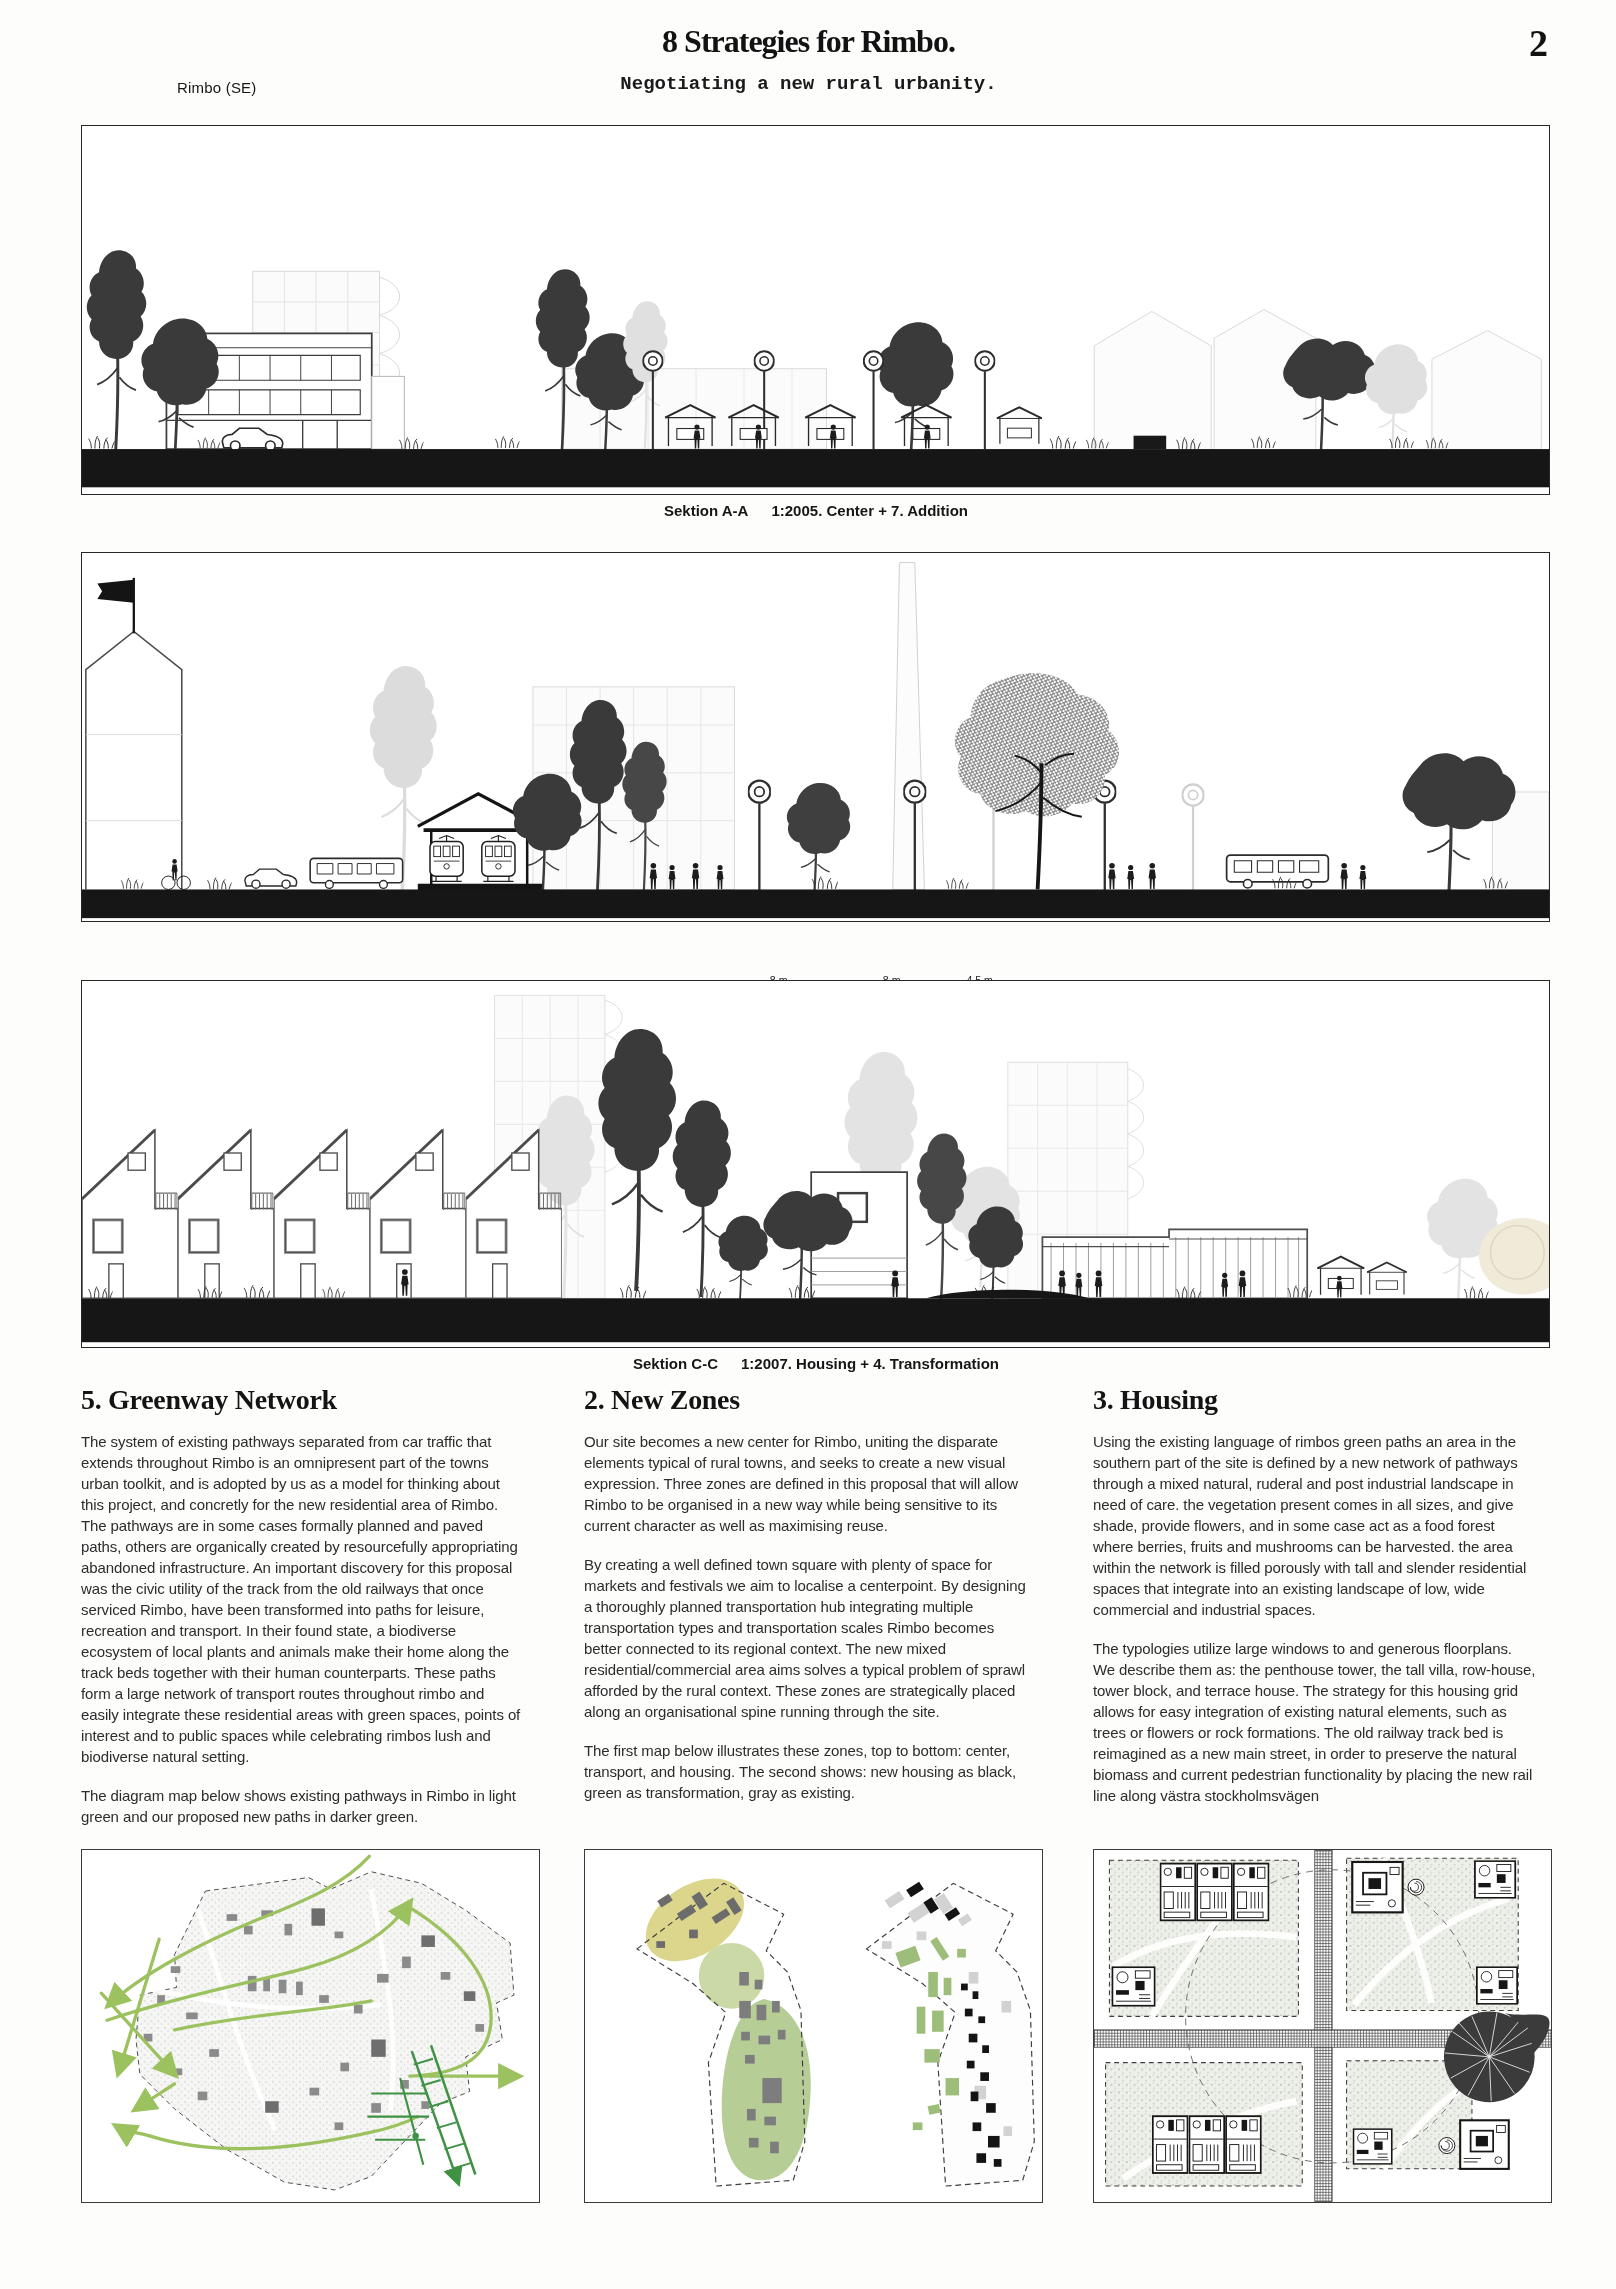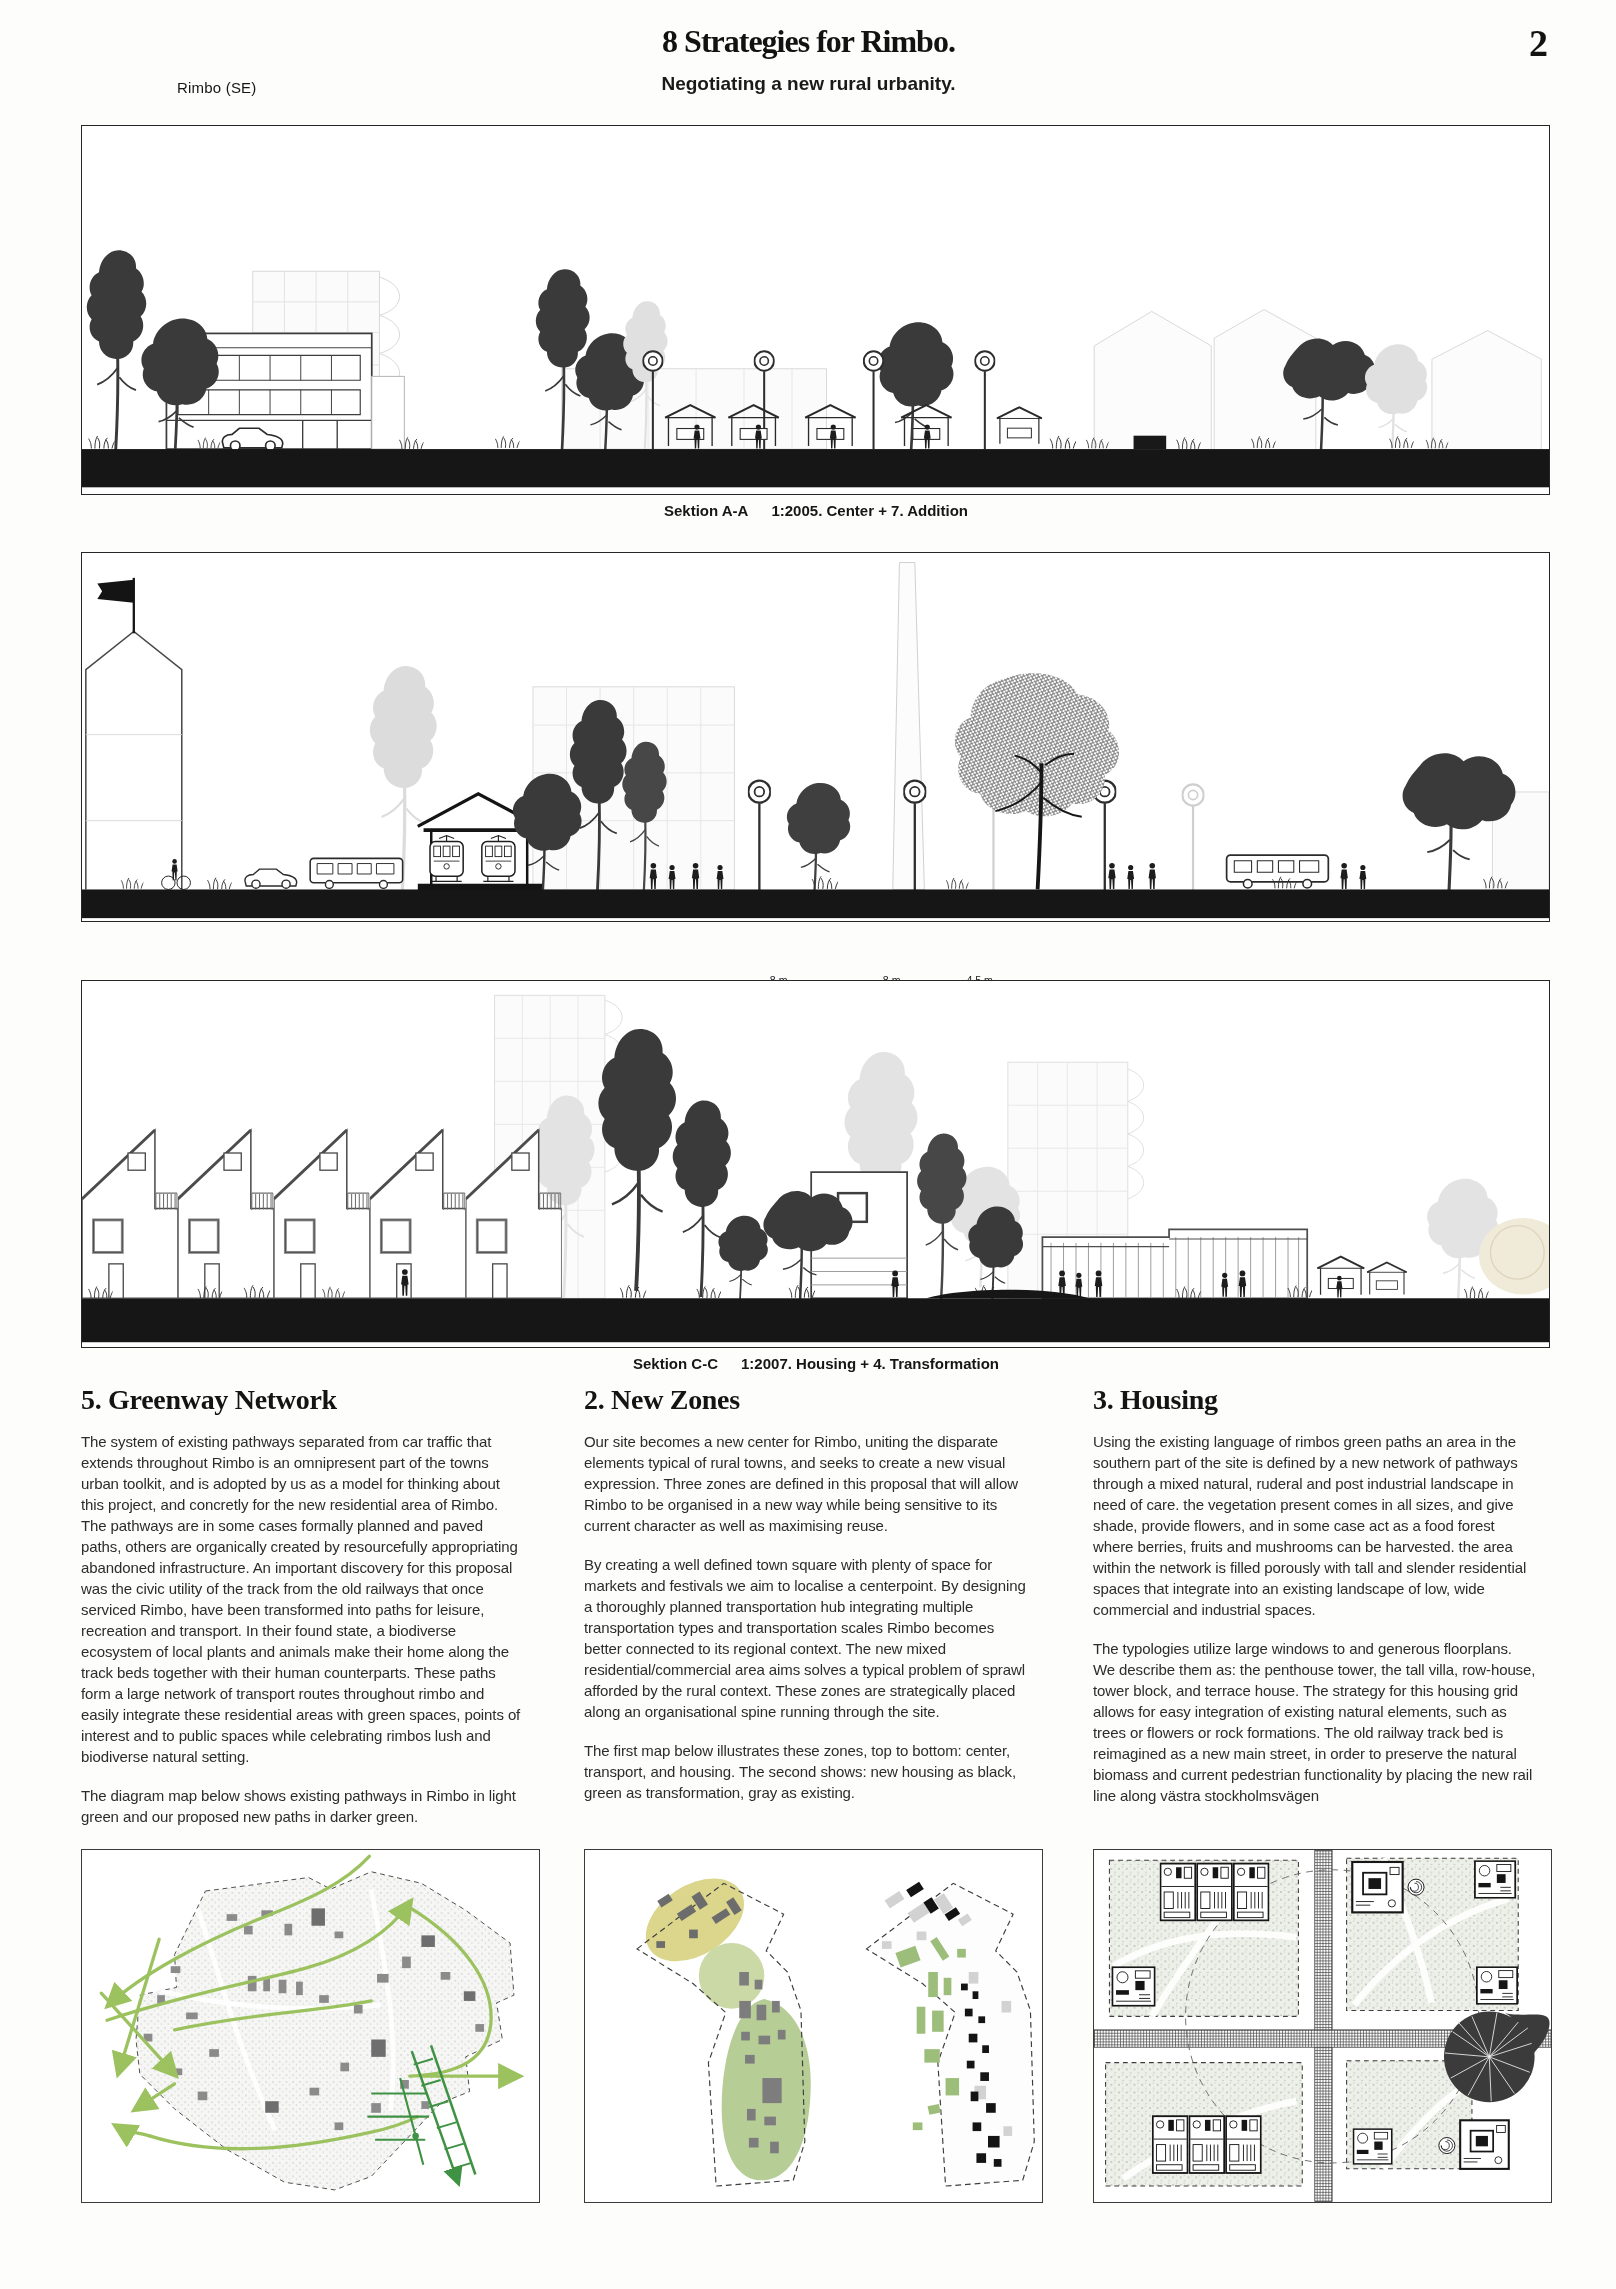--- a/index.html
+++ b/index.html
@@ -3,21 +3,21 @@
 <meta charset="utf-8">
 <style>
   html,body{margin:0;padding:0;background:#9a9a9a;}
   .page{position:relative;width:1617px;height:2289px;background:#fdfdfc;margin:0 auto;overflow:hidden;
         font-family:"Liberation Sans","DejaVu Sans",sans-serif;color:#222;}
   
   .loc{position:absolute;left:177px;top:79px;font-size:15px;color:#161616;letter-spacing:0.2px;}
   .title-block{position:absolute;left:0;top:13.4px;width:100%;text-align:center;}
   .title-block h1{margin:10px;font-family:"Liberation Serif","DejaVu Serif",serif;font-weight:700;
         font-size:32px;letter-spacing:-1px;color:#121212;}
-  .subtitle{margin-top:13px;font-size:19px;font-weight:700;color:#1a1a1a;}
+  .subtitle{margin-top:13px;font-size:19px;font-weight:700;color:#1a1a1a;font-family:Liberation Mono, monospace;}
   .pageno{position:absolute;right:69px;top:21px;font-family:"Liberation Serif","DejaVu Serif",serif;
         font-weight:700;font-size:38px;color:#121212;}
   
   .panel{position:absolute;left:81px;width:1469px;background:#fff;border:1.5px solid #262626;box-sizing:border-box;}
   .panel svg{display:block;width:100%;height:100%;}
   .caption{position:absolute;left:81px;width:1470px;display:flex;justify-content:center;
         font-size:15px;font-weight:600;color:#161616;}
   .cap-left{display:flex;align-items:flex-start;gap:13.4px;}
   .cap-left .scale{margin-left:9.6px;}
   .dims{position:relative;width:300px;height:25px;margin-left:29px;font-weight:400;}

